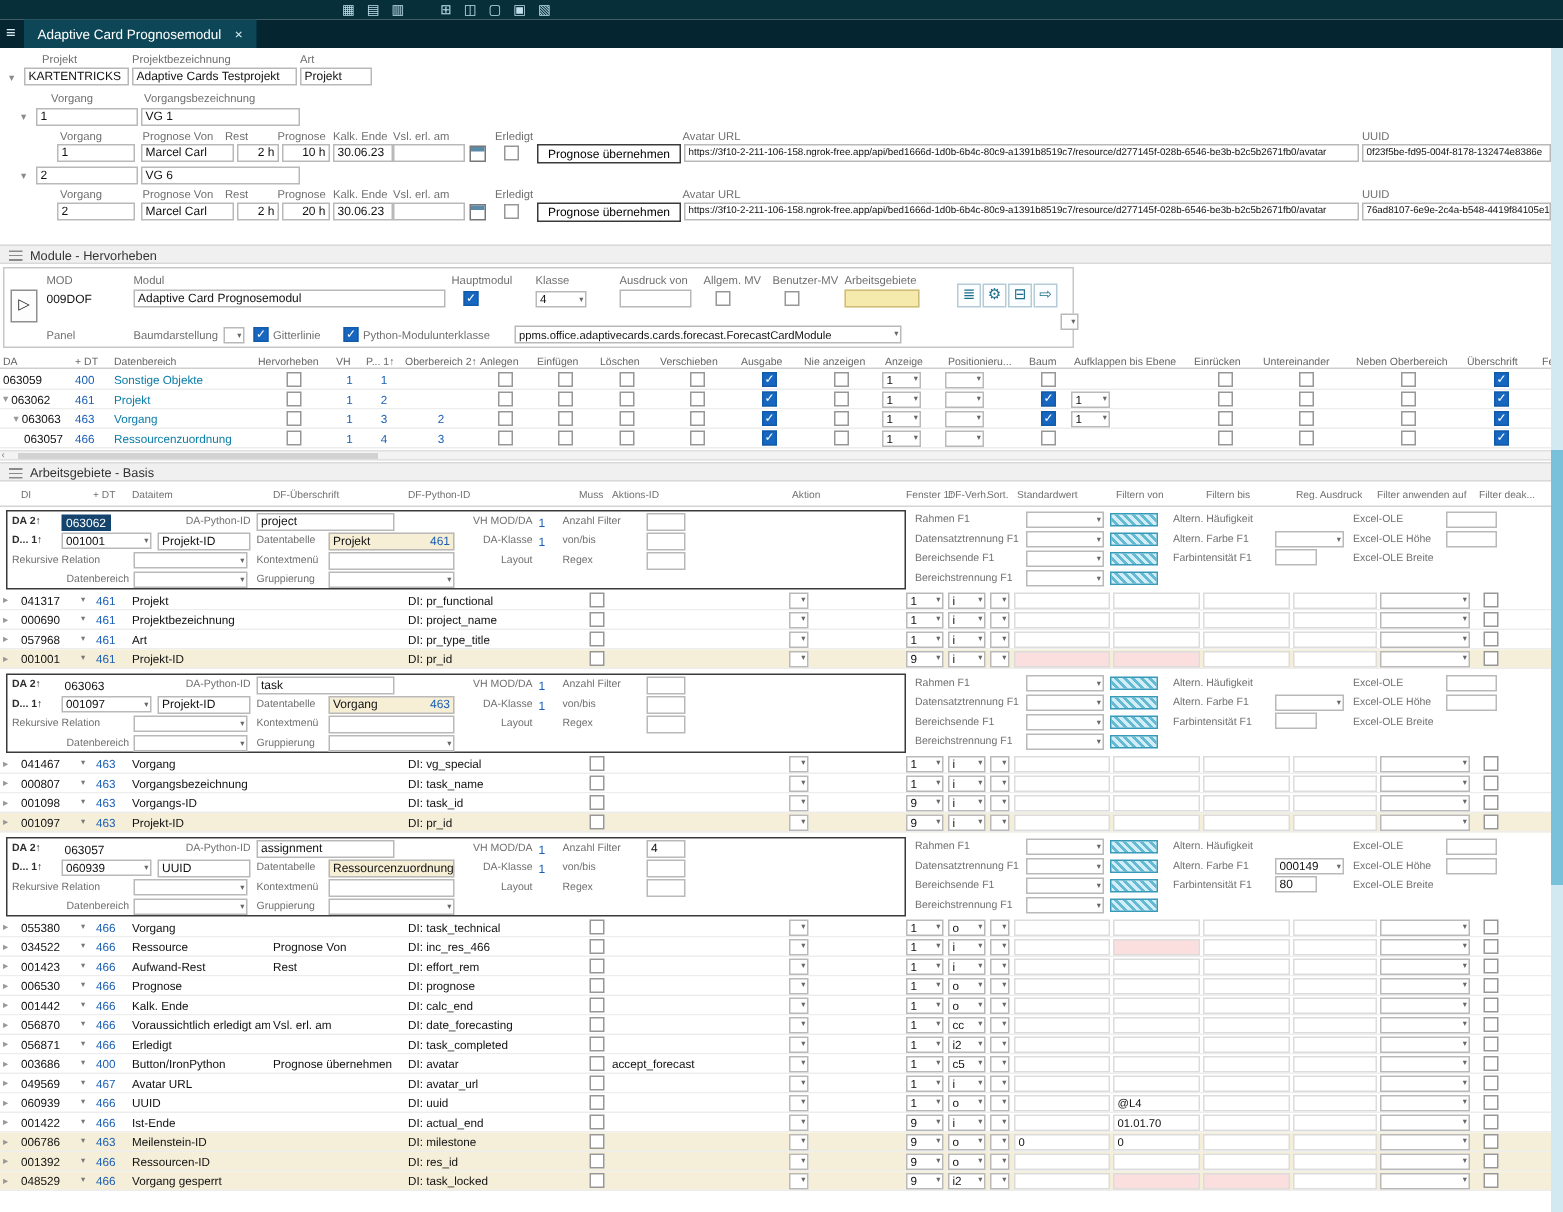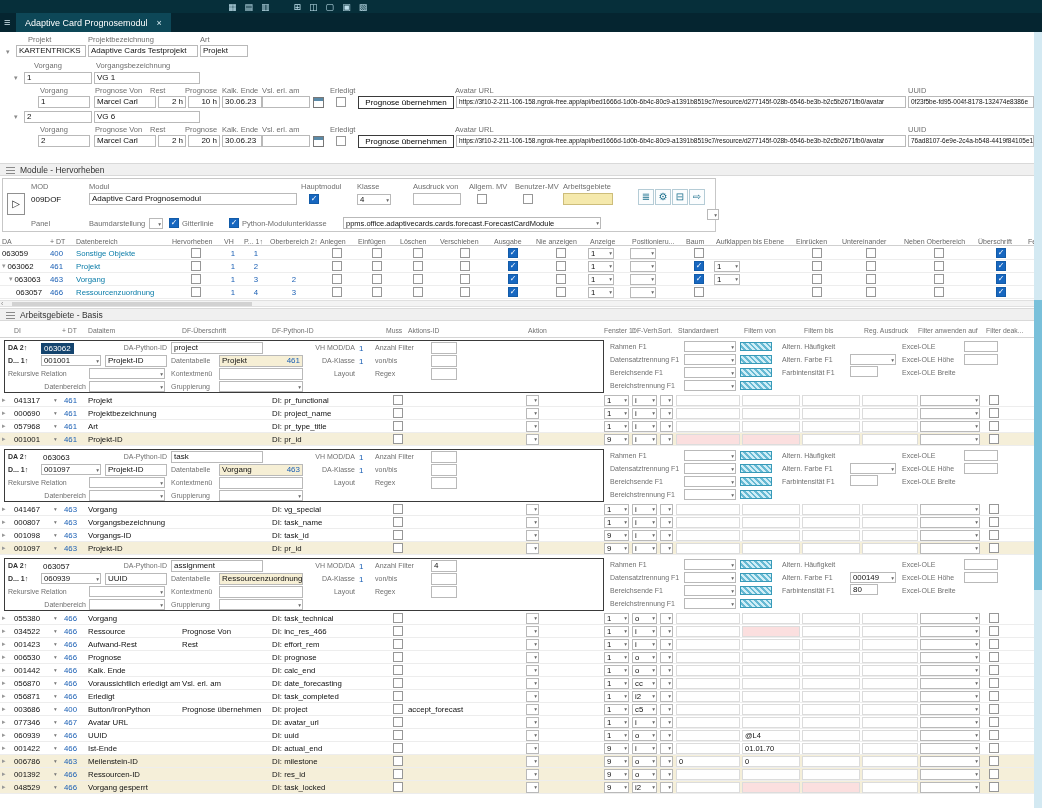--- a/index.html
+++ b/index.html
@@ -1653,21 +1653,21 @@
         <span class="cb"></span>
       </span>
     </div>
     <div class="trow">
       <span class="cell exp8" style="width: 12px; padding-left: 2px;">▸</span>
       <span class="cell" style="width: 40px; padding-left: 2px;">003686</span>
       <span class="cell arr" style="width: 10px; padding-left: 2px;">▾</span>
       <span class="cell blue" style="width: 24px; padding-left: 2px;">400</span>
       <span class="cell" style="width: 94px; padding-left: 2px;">Button/IronPython</span>
       <span class="cell" style="width: 90px; padding-left: 2px;">Prognose übernehmen</span>
-      <span class="cell" style="width: 120px; padding-left: 2px;">DI: project</span>
+      <span class="cell" style="width: 120px; padding-left: 2px;">DI: avatar</span>
       <span class="cell c-center" style="width: 16px;">
         <span class="cb"></span>
       </span>
       <span class="cell" style="width: 120px; padding-left: 2px;">accept_forecast</span>
       <span class="cell" style="width: 16px;">
         <span class="dd" style="width: 13px;">
           <span></span>
           <span class="a">▾</span>
         </span>
       </span>
@@ -1707,21 +1707,21 @@
           <span></span>
           <span class="a">▾</span>
         </span>
       </span>
       <span class="cell c-center" style="width: 20px;">
         <span class="cb"></span>
       </span>
     </div>
     <div class="trow">
       <span class="cell exp8" style="width: 12px; padding-left: 2px;">▸</span>
-      <span class="cell" style="width: 40px; padding-left: 2px;">077346</span>
+      <span class="cell" style="width: 40px; padding-left: 2px;">049569</span>
       <span class="cell arr" style="width: 10px; padding-left: 2px;">▾</span>
       <span class="cell blue" style="width: 24px; padding-left: 2px;">467</span>
       <span class="cell" style="width: 94px; padding-left: 2px;">Avatar URL</span>
       <span class="cell" style="width: 90px; padding-left: 2px;"></span>
       <span class="cell" style="width: 120px; padding-left: 2px;">DI: avatar_url</span>
       <span class="cell c-center" style="width: 16px;">
         <span class="cb"></span>
       </span>
       <span class="cell" style="width: 120px; padding-left: 2px;"></span>
       <span class="cell" style="width: 16px;">

